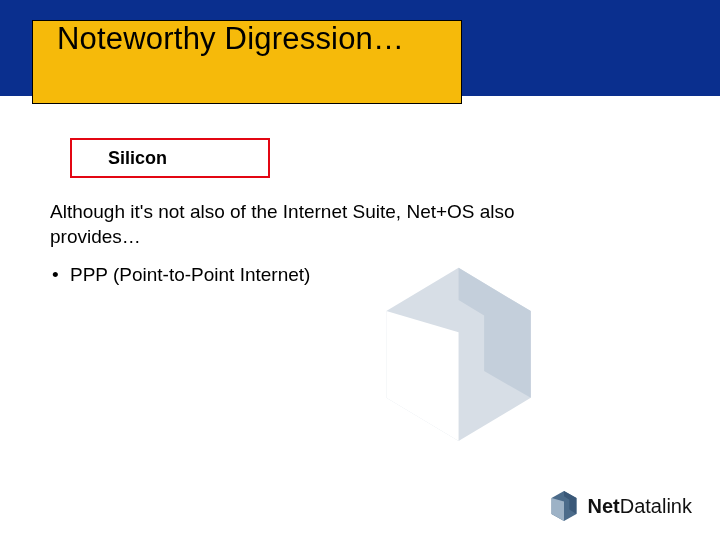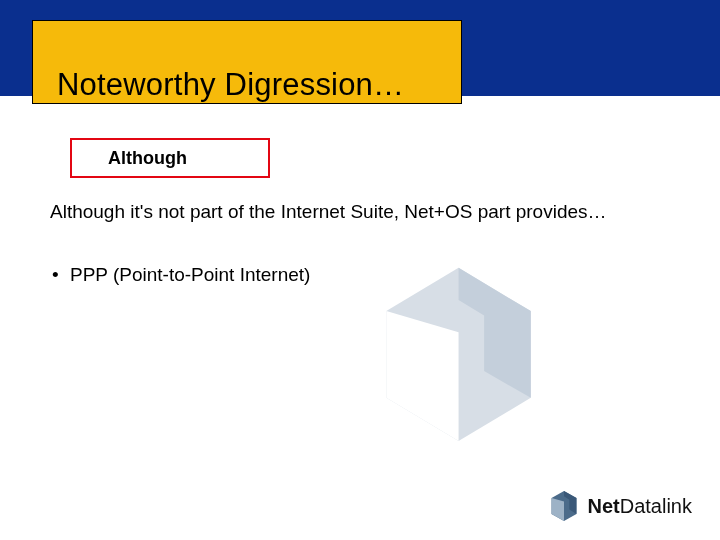--- a/index.html
+++ b/index.html
@@ -20,21 +20,21 @@
   }
   .title-box {
     position: absolute;
     left: 32px;
     top: 20px;
     width: 430px;
     height: 84px;
     background: #f6ba0a;
     border: 1px solid #000;
     display: flex;
-    align-items: flex-end;
+    align-items: flex-start;
     padding-left: 24px;
   }
   .title-text {
     font-size: 31px;
     color: #000;
     letter-spacing: 0.2px;
   }
   .subtitle-box {
     position: absolute;
     left: 70px;
@@ -111,37 +111,37 @@
 </head>
 <body>
 
 <div class="topbar"></div>
 
 <div class="title-box">
   <span class="title-text">Noteworthy Digression…</span>
 </div>
 
 <div class="subtitle-box">
-  <span class="subtitle-text">Although</span>
+  <span class="subtitle-text">Silicon</span>
 </div>
 
 <svg class="wm-logo" viewBox="0 0 200 180">
   <g fill="#d7dee6">
 
     <polygon points="40,46 105,7 170,46 170,124 105,163 40,124"></polygon>
   </g>
   <g fill="#ffffff">
     <polygon points="40,46 105,65 105,163 40,124"></polygon>
   </g>
   <g fill="#c4cfdb">
     <polygon points="105,7 170,46 170,124 128,100 128,50 105,36"></polygon>
   </g>
 </svg>
 
-<div class="body-text">Although it's not part of the Internet Suite, Net+OS part provides…</div>
+<div class="body-text">Although it's not also of the Internet Suite, Net+OS also provides…</div>
 
 <div class="bullets">
 
   <div class="bullet-row">
     <span class="bullet-dot">•</span>
     <span>PPP (Point-to-Point Internet)</span>
   </div>
 </div>
 
 <div class="footer-logo">

